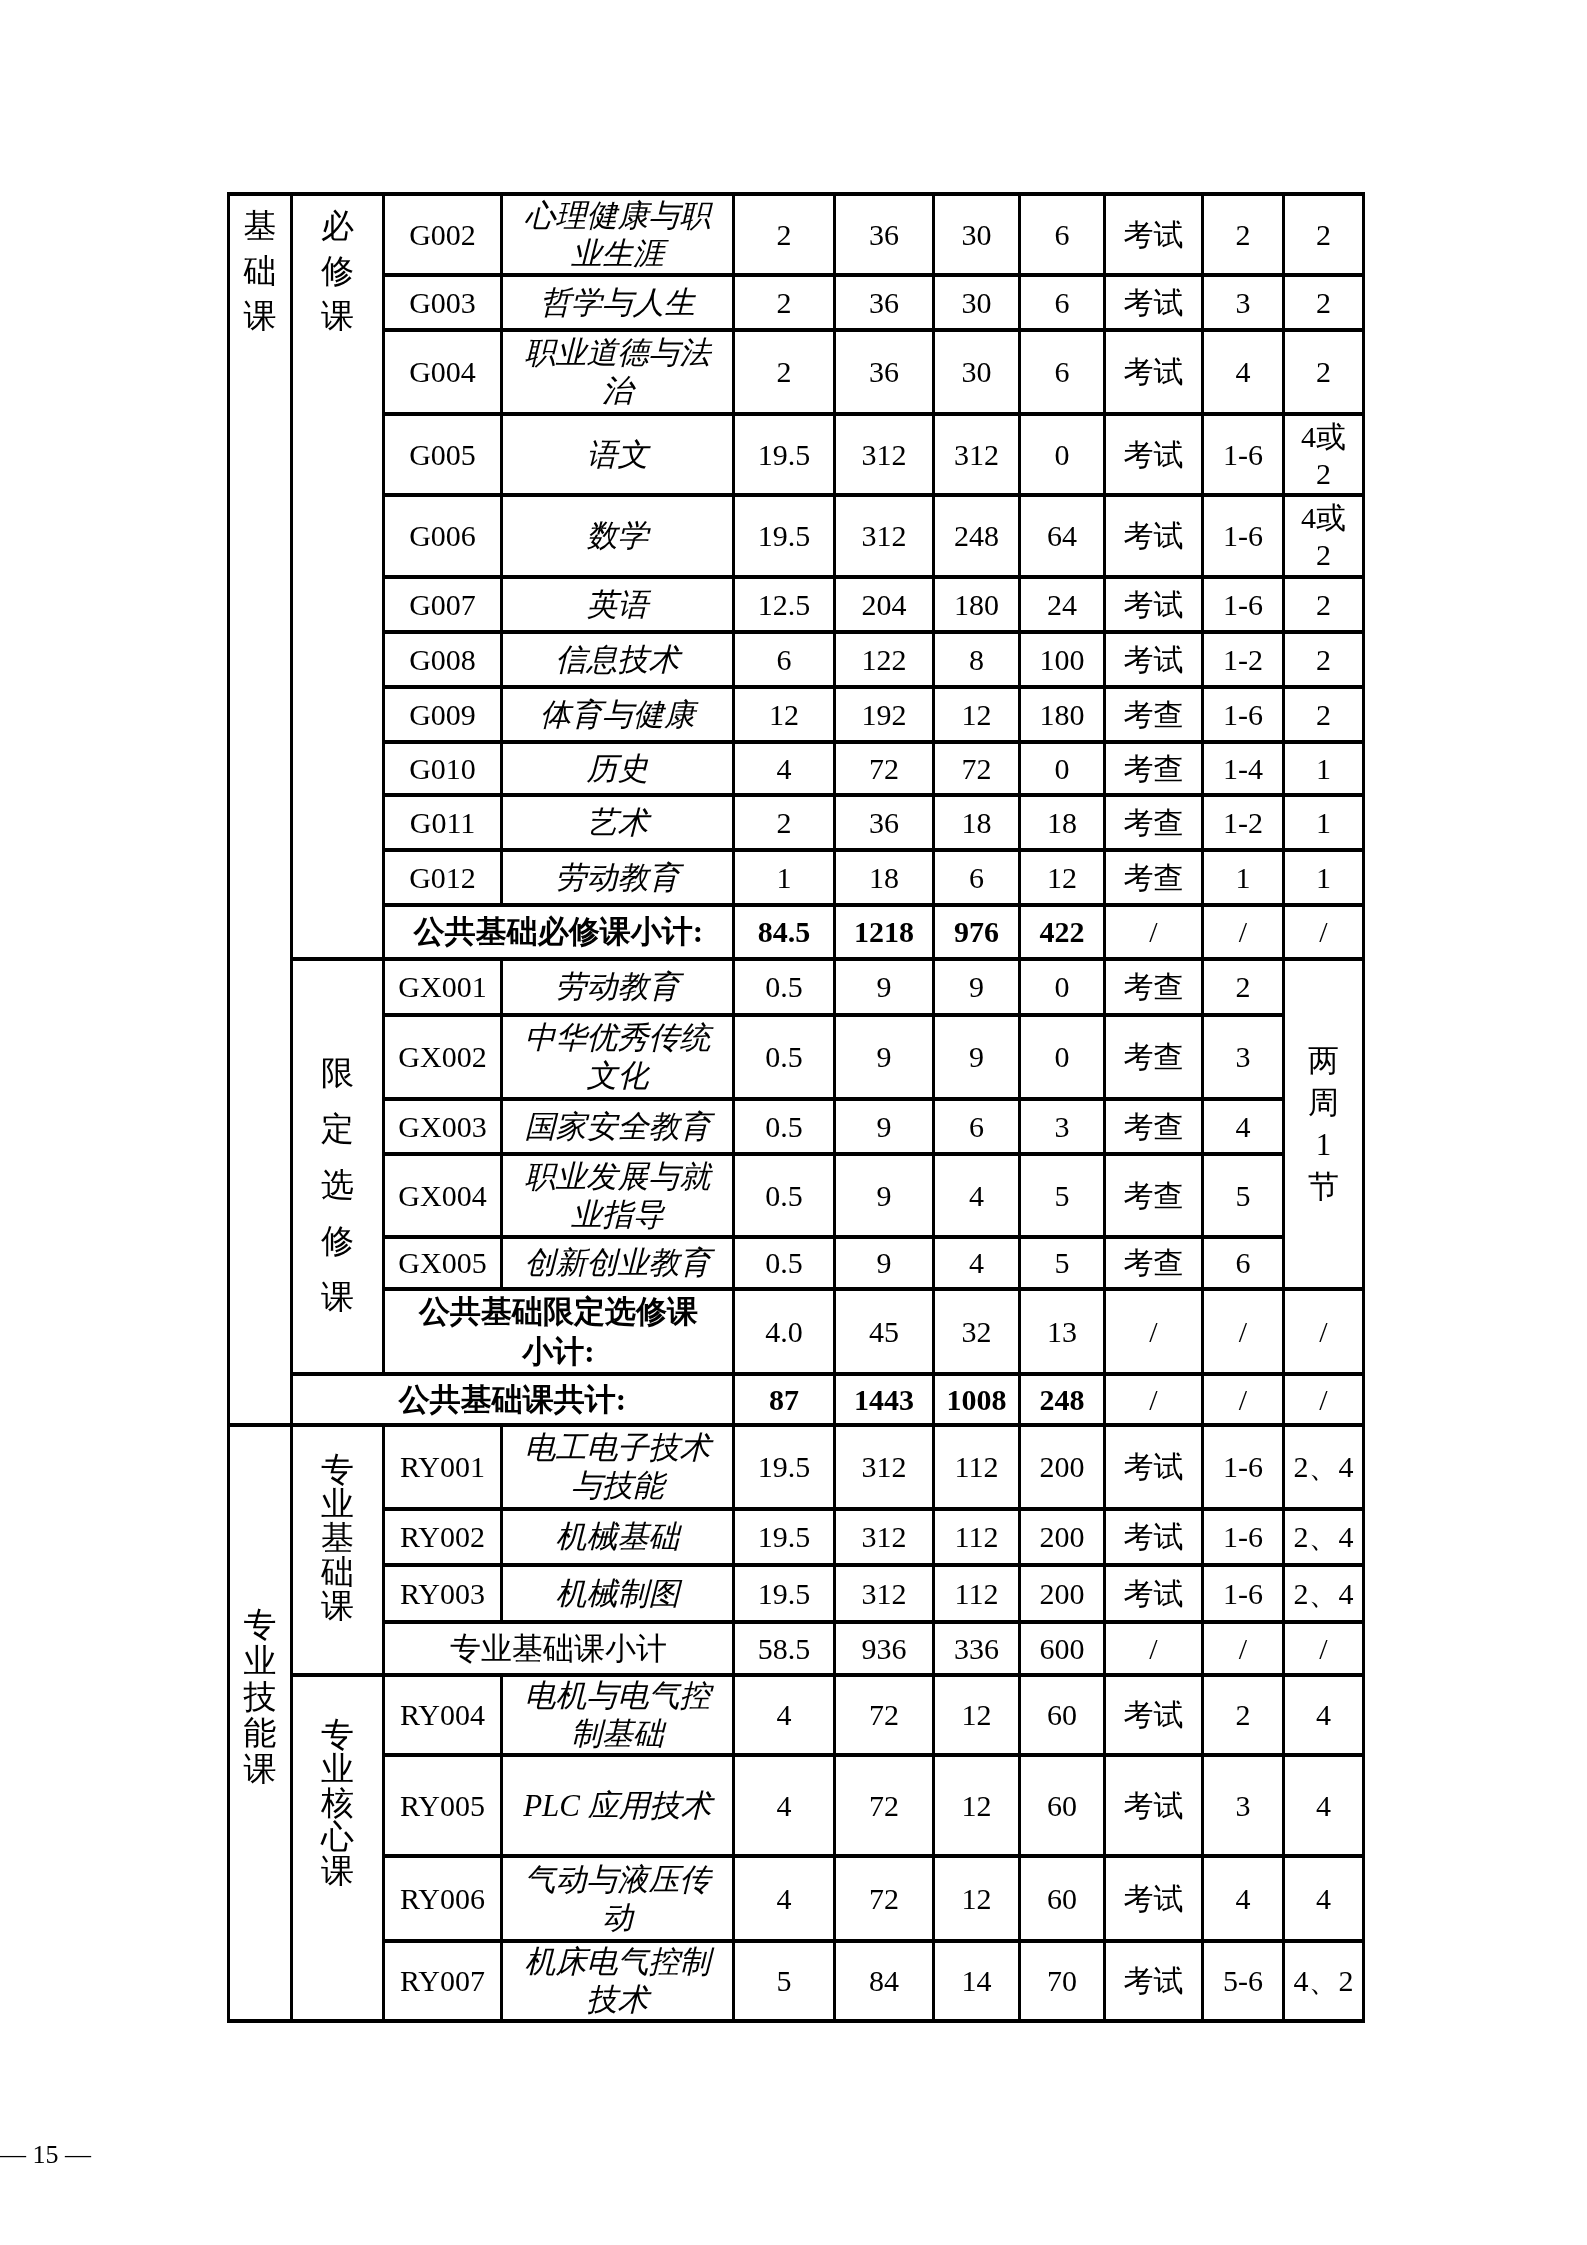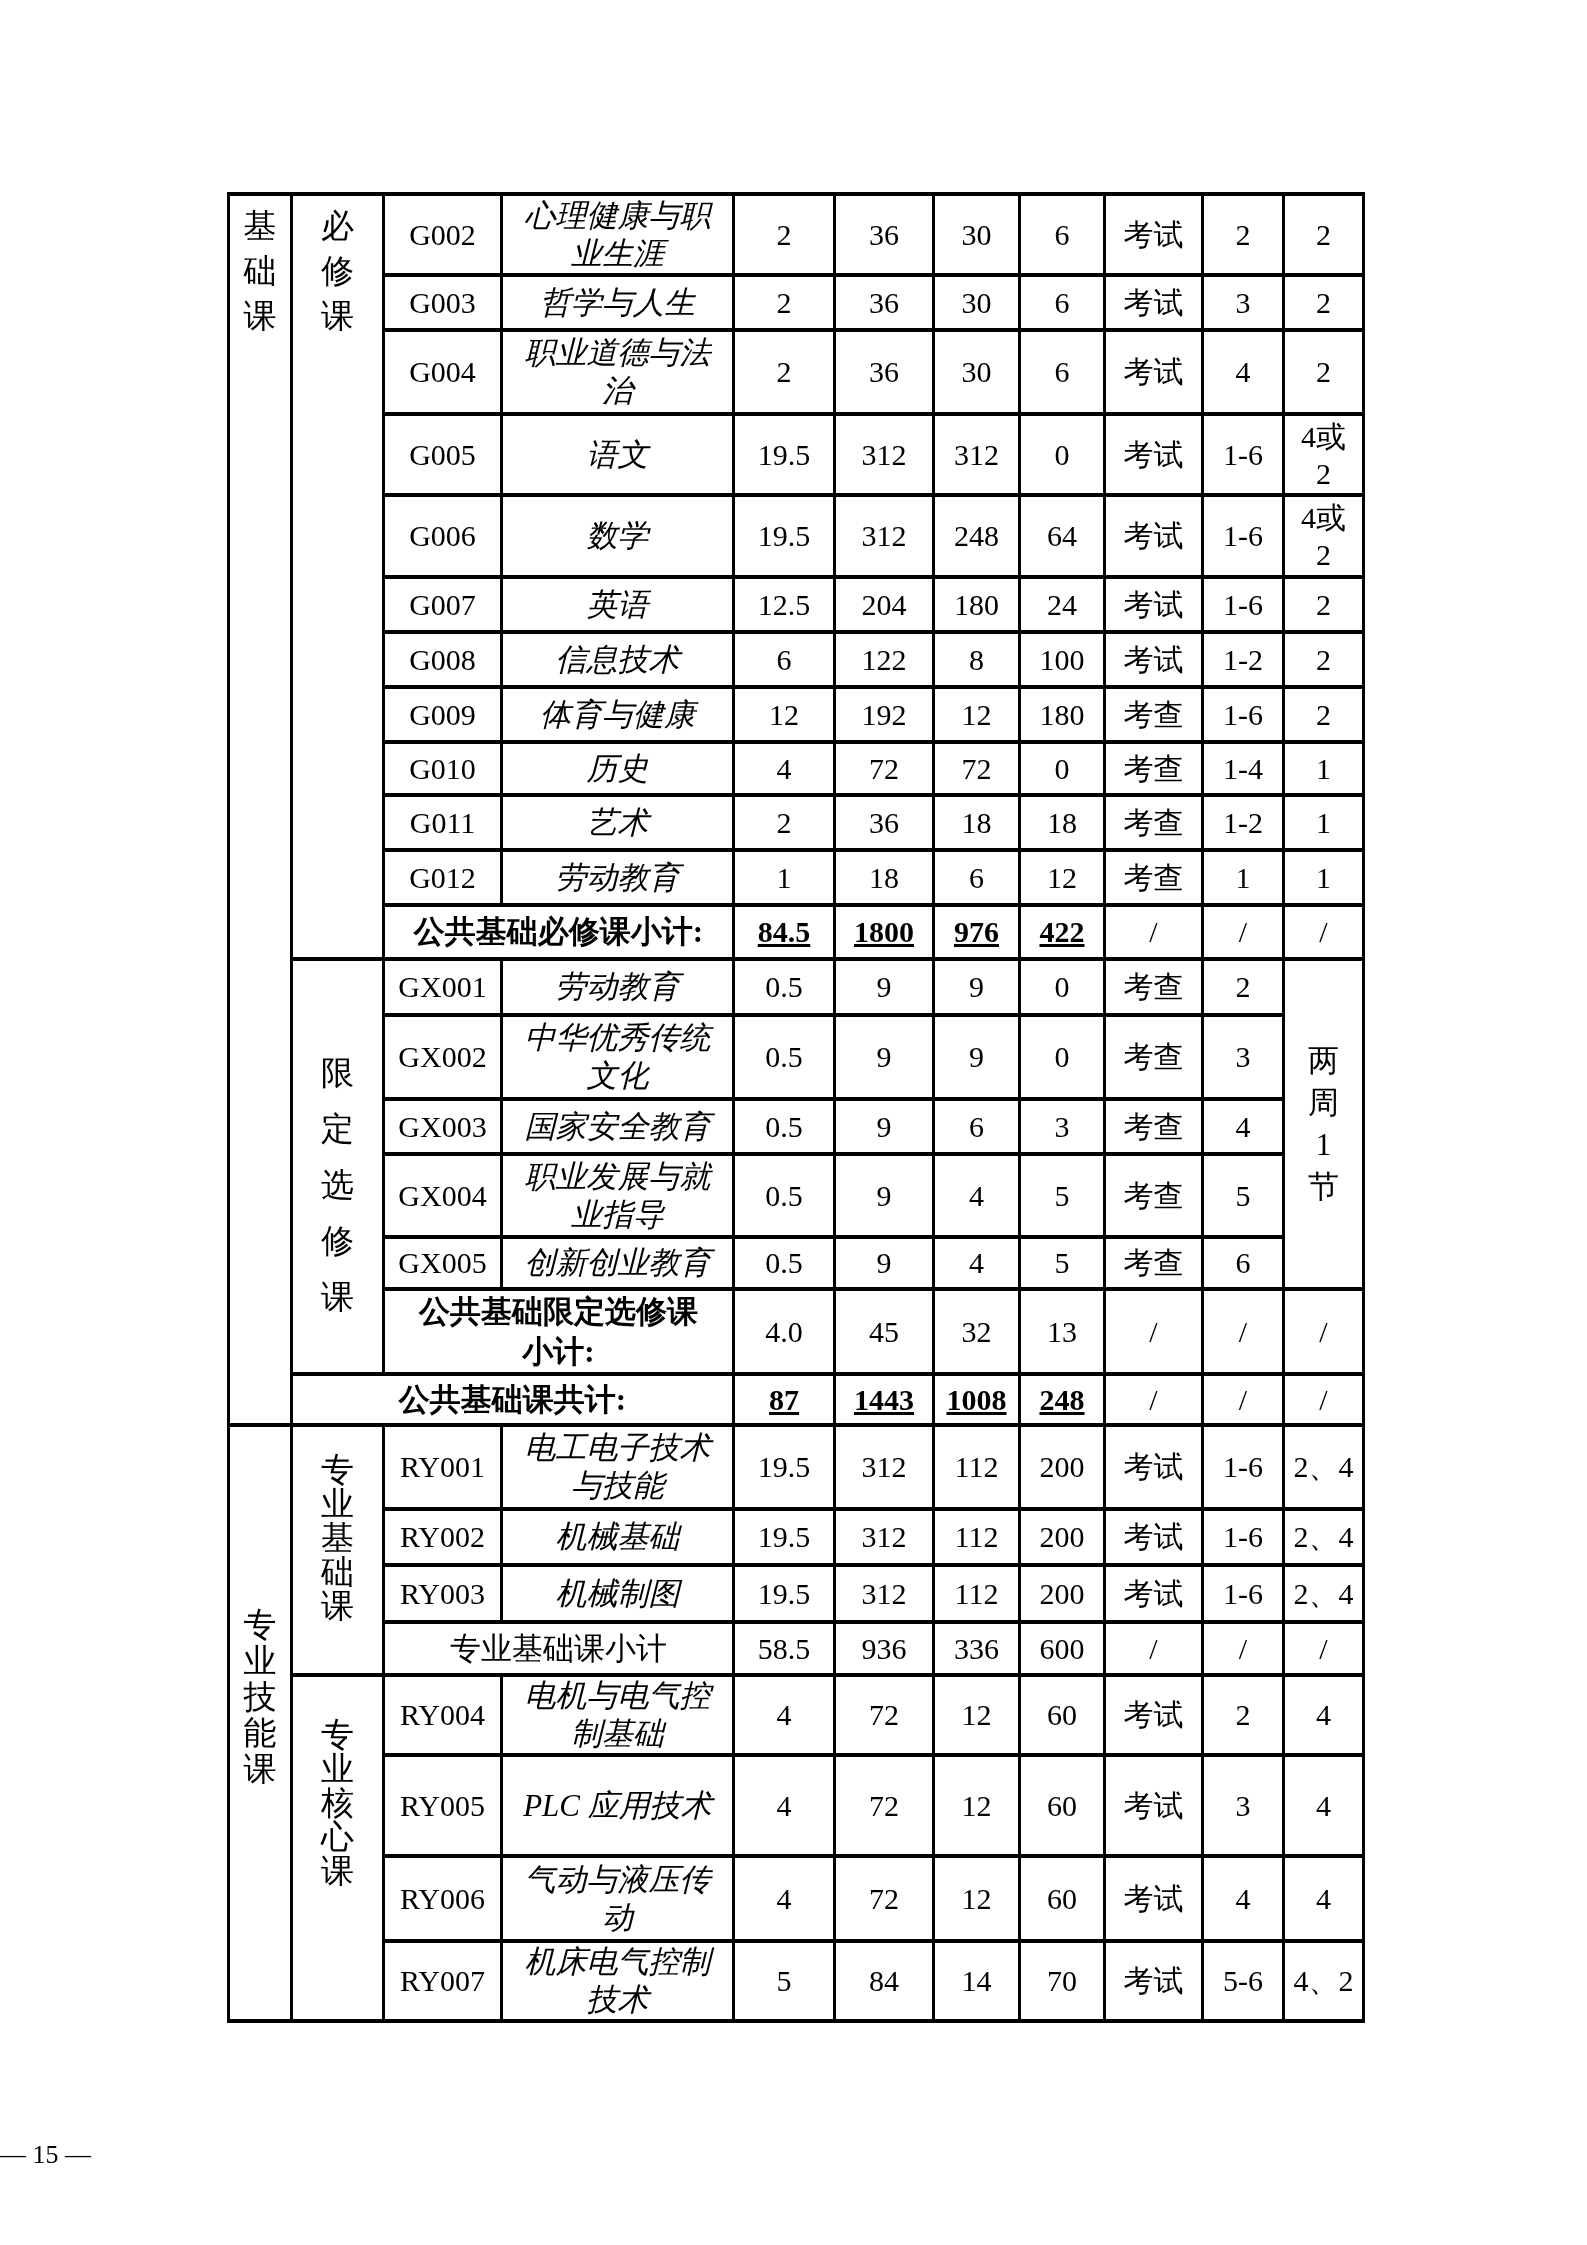--- a/index.html
+++ b/index.html
@@ -51,21 +51,20 @@
   }
   td.sub.pre {
     line-height: 40px;
     text-align: center;
   }
   td.plainsub {
     font-size: 31px;
   }
   td.b {
     font-weight: bold;
-    text-decoration: underline;
   }
   
   td.v {
     font-size: 33px;
     padding: 0;
   }
   td.v div { line-height: 45px; }
   td.vt {
     vertical-align: top;
     padding-top: 8px;
@@ -251,21 +250,21 @@
       <td>6</td>
       <td>12</td>
       <td>考查</td>
       <td>1</td>
       <td>1</td>
     </tr>
 
     <tr style="height:54px">
       <td class="sub" colspan="2">公共基础必修课小计:</td>
       <td class="b">84.5</td>
-      <td class="b">1800</td>
+      <td class="b">1218</td>
       <td class="b">976</td>
       <td class="b">422</td>
       <td>/</td>
       <td>/</td>
       <td>/</td>
     </tr>
 
     <tr style="height:56px">
       <td class="v v-limited" rowspan="6">
           <div>限</div>

